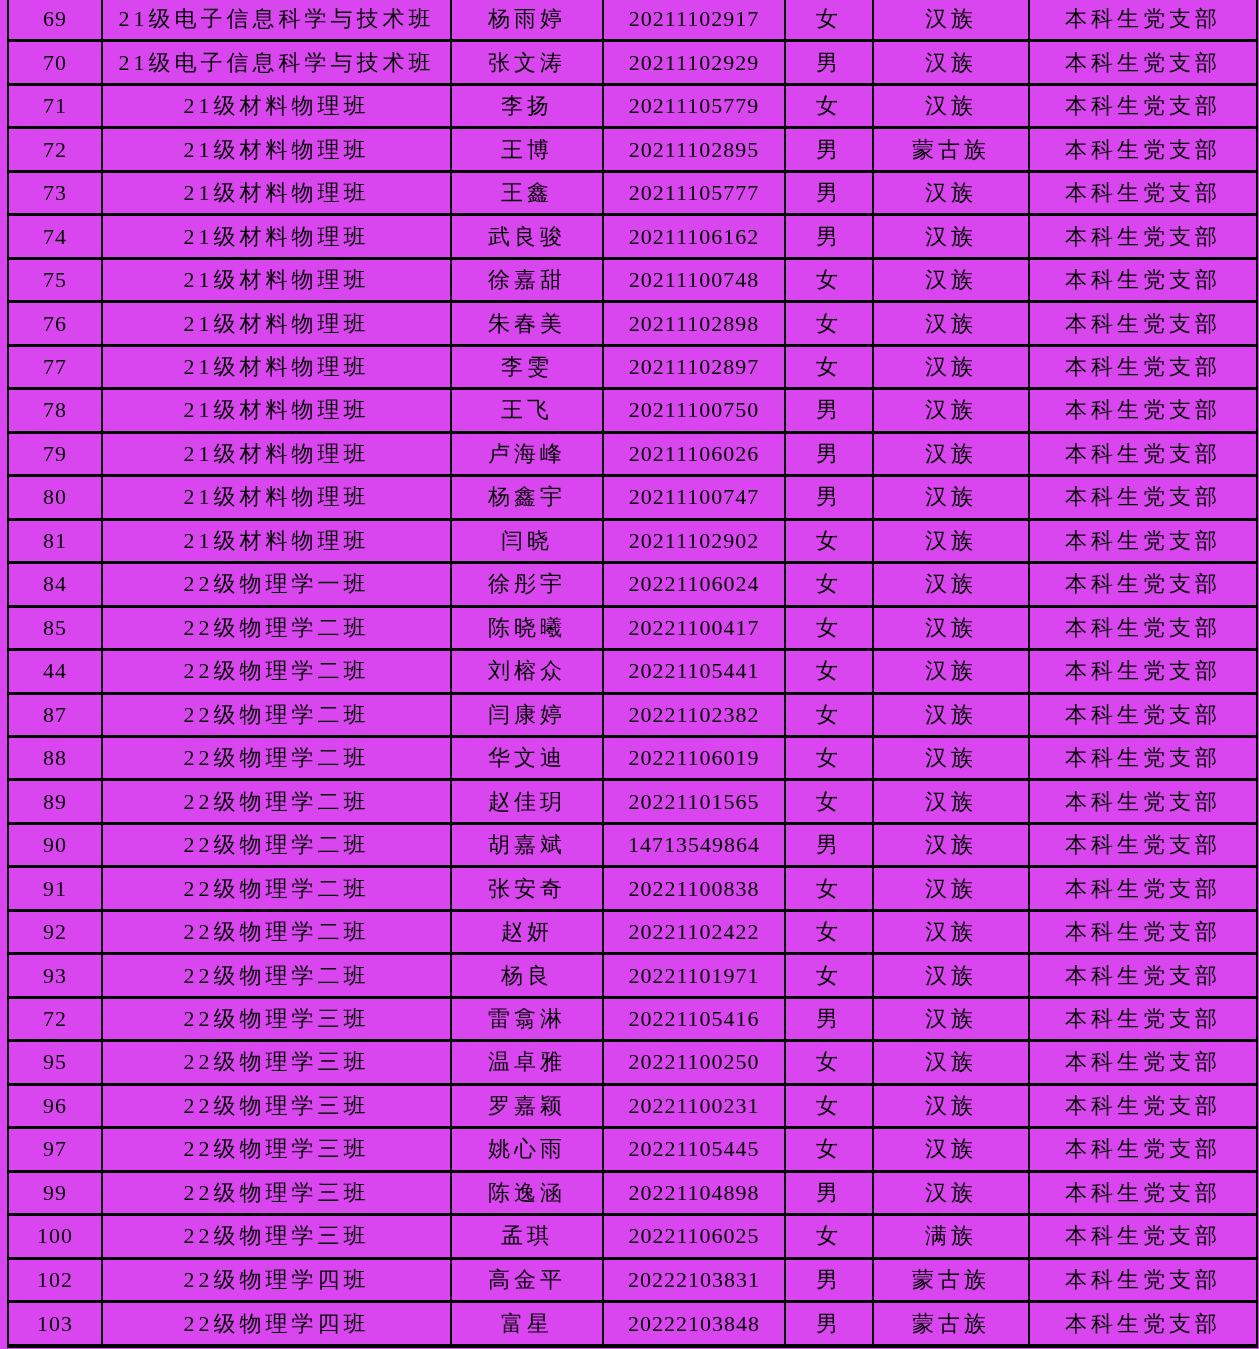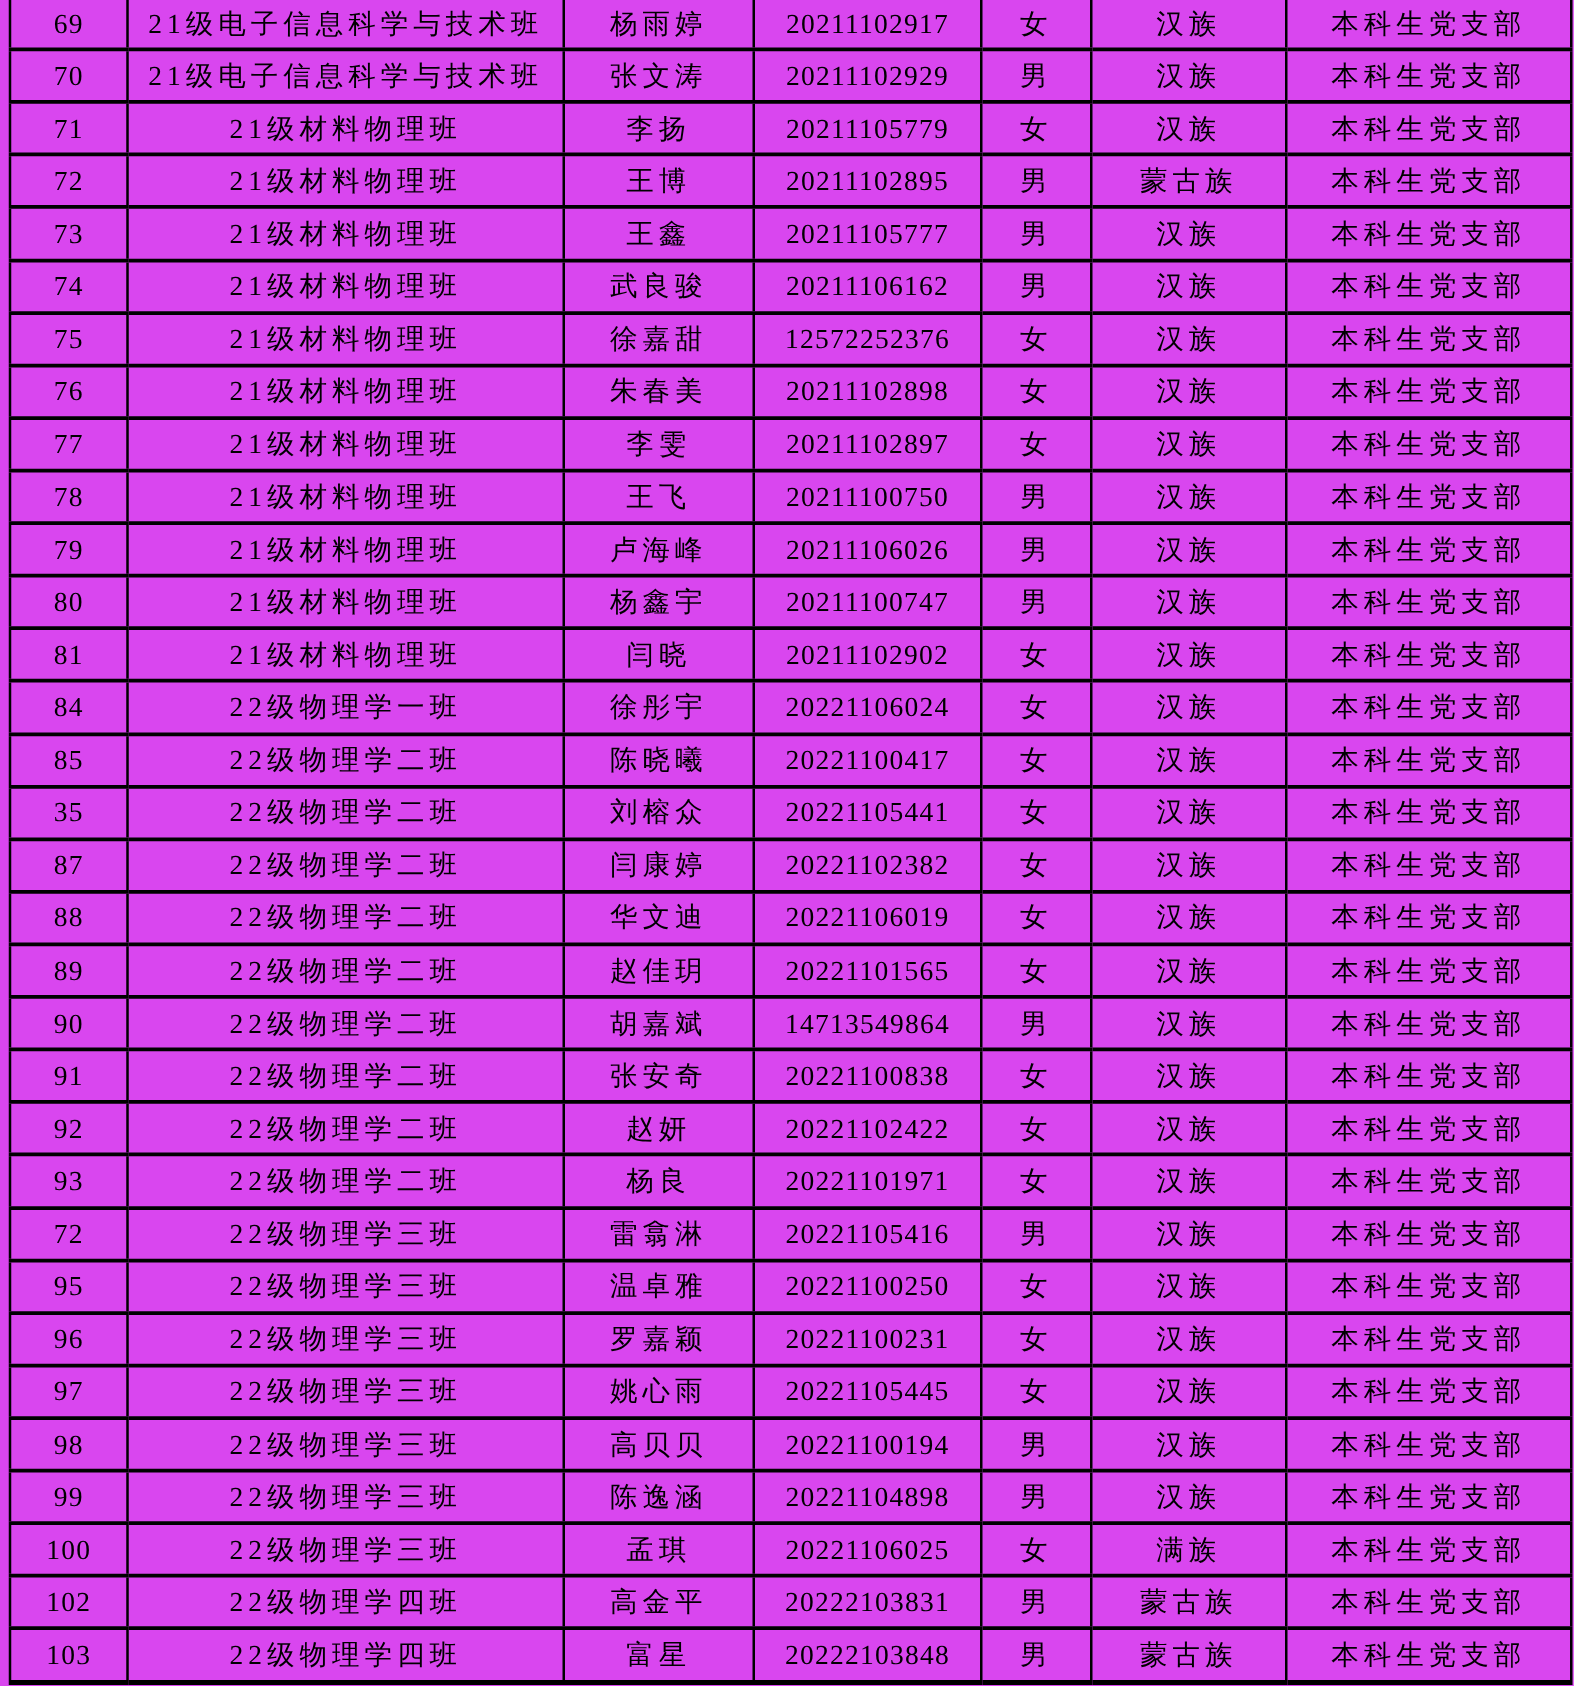--- a/index.html
+++ b/index.html
@@ -117,21 +117,21 @@
           <td class="c-name">武良骏</td>
           <td class="c-id">20211106162</td>
           <td class="c-gender">男</td>
           <td class="c-ethnic">汉族</td>
           <td class="c-branch">本科生党支部</td>
         </tr>
         <tr>
           <td class="c-no">75</td>
           <td class="c-class">21级材料物理班</td>
           <td class="c-name">徐嘉甜</td>
-          <td class="c-id">12572252376</td>
+          <td class="c-id">20211100748</td>
           <td class="c-gender">女</td>
           <td class="c-ethnic">汉族</td>
           <td class="c-branch">本科生党支部</td>
         </tr>
         <tr>
           <td class="c-no">76</td>
           <td class="c-class">21级材料物理班</td>
           <td class="c-name">朱春美</td>
           <td class="c-id">20211102898</td>
           <td class="c-gender">女</td>
@@ -195,21 +195,21 @@
         <tr>
           <td class="c-no">85</td>
           <td class="c-class">22级物理学二班</td>
           <td class="c-name">陈晓曦</td>
           <td class="c-id">20221100417</td>
           <td class="c-gender">女</td>
           <td class="c-ethnic">汉族</td>
           <td class="c-branch">本科生党支部</td>
         </tr>
         <tr>
-          <td class="c-no">35</td>
+          <td class="c-no">44</td>
           <td class="c-class">22级物理学二班</td>
           <td class="c-name">刘榕众</td>
           <td class="c-id">20221105441</td>
           <td class="c-gender">女</td>
           <td class="c-ethnic">汉族</td>
           <td class="c-branch">本科生党支部</td>
         </tr>
         <tr>
           <td class="c-no">87</td>
           <td class="c-class">22级物理学二班</td>
@@ -299,29 +299,20 @@
           <td class="c-gender">女</td>
           <td class="c-ethnic">汉族</td>
           <td class="c-branch">本科生党支部</td>
         </tr>
         <tr>
           <td class="c-no">97</td>
           <td class="c-class">22级物理学三班</td>
           <td class="c-name">姚心雨</td>
           <td class="c-id">20221105445</td>
           <td class="c-gender">女</td>
-          <td class="c-ethnic">汉族</td>
-          <td class="c-branch">本科生党支部</td>
-        </tr>
-        <tr>
-          <td class="c-no">98</td>
-          <td class="c-class">22级物理学三班</td>
-          <td class="c-name">高贝贝</td>
-          <td class="c-id">20221100194</td>
-          <td class="c-gender">男</td>
           <td class="c-ethnic">汉族</td>
           <td class="c-branch">本科生党支部</td>
         </tr>
         <tr>
           <td class="c-no">99</td>
           <td class="c-class">22级物理学三班</td>
           <td class="c-name">陈逸涵</td>
           <td class="c-id">20221104898</td>
           <td class="c-gender">男</td>
           <td class="c-ethnic">汉族</td>

